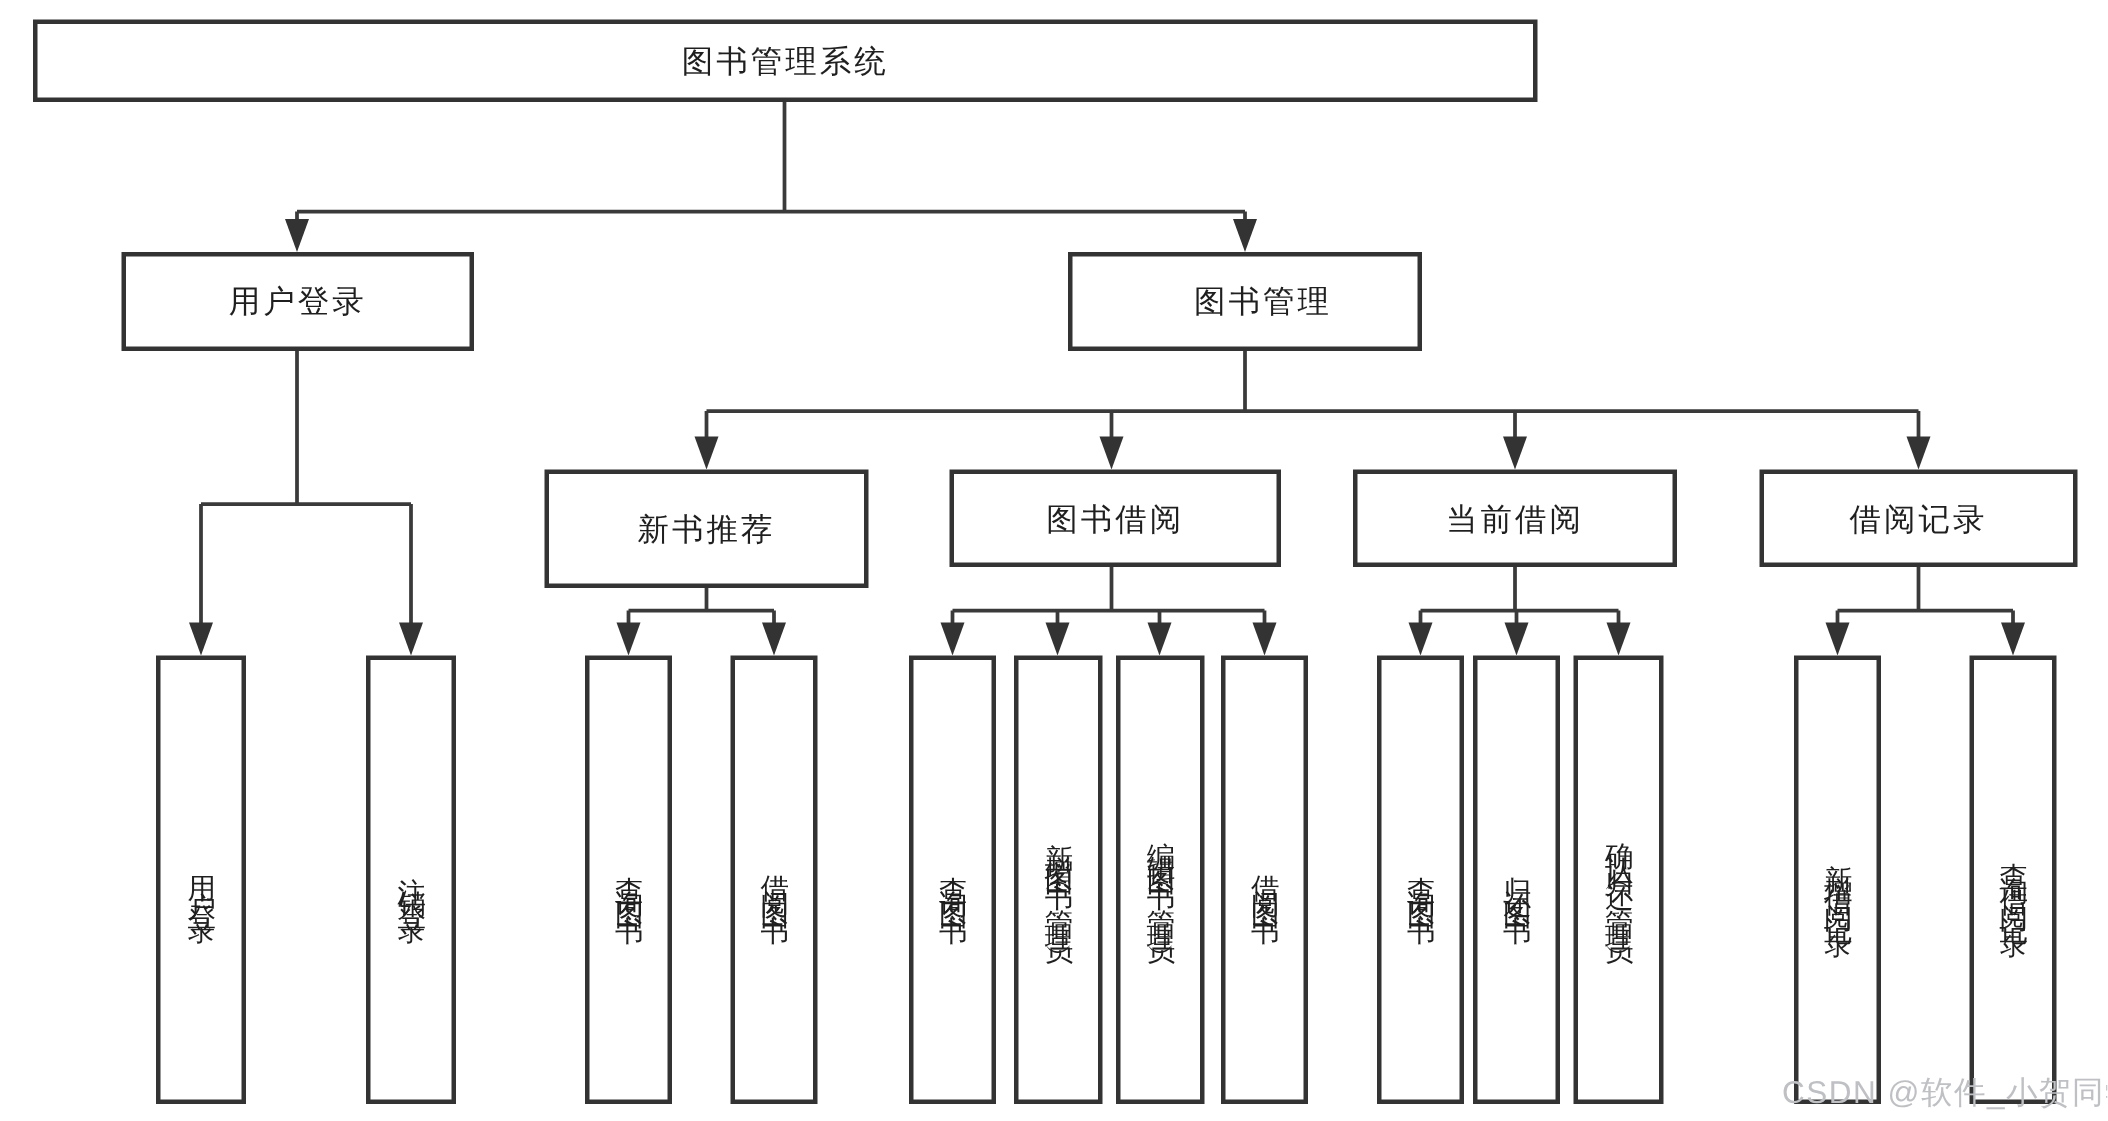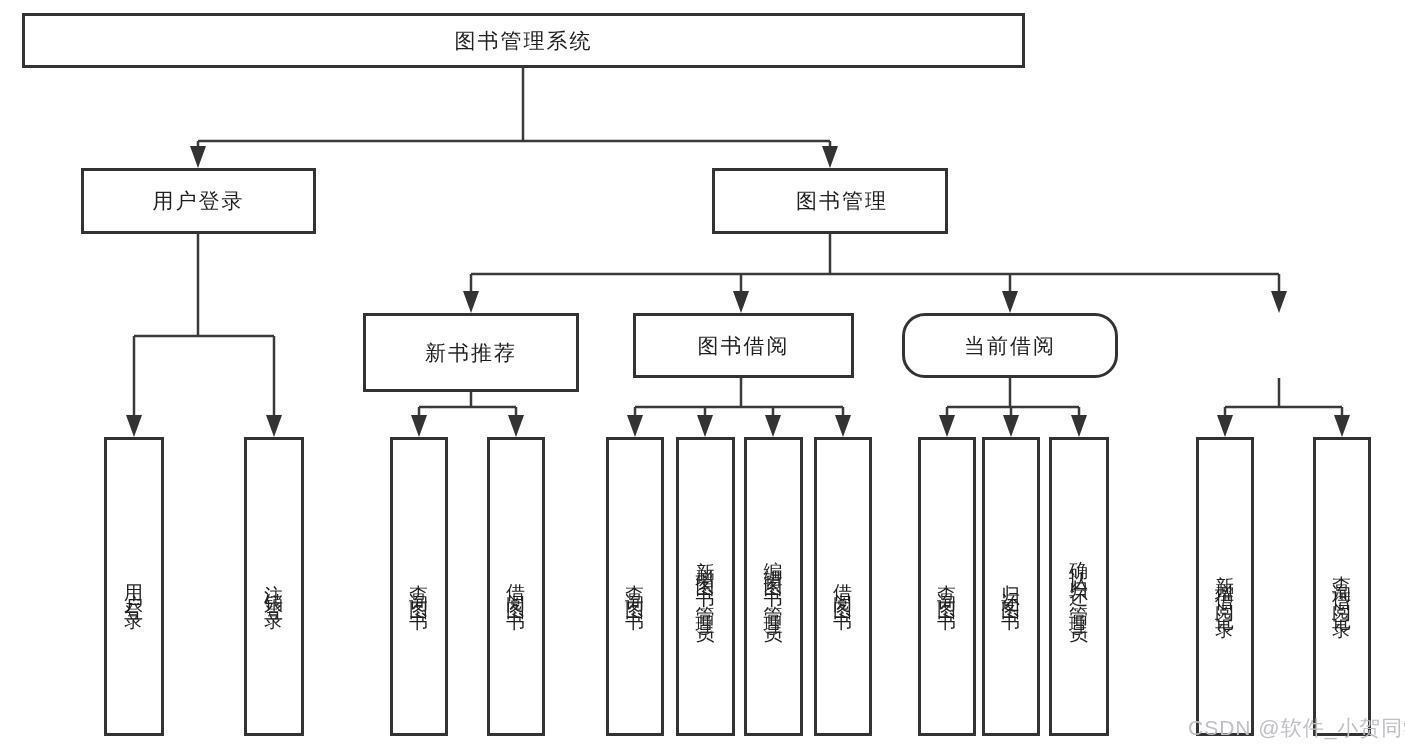--- a/index.html
+++ b/index.html
@@ -19,21 +19,21 @@
     font-size:19px;line-height:1;letter-spacing:9px;color:#1f1f1f;white-space:nowrap;
   }
   
   .n-root{left:22px;top:13px;width:1003px;height:55px;}
   
   .n-l2a{left:81px;top:168px;width:235px;height:66px;}
   .n-l2b{left:712px;top:168px;width:236px;height:66px;padding-left:24px;}
   
   .n-g1{left:363px;top:313px;width:216px;height:79px;}
   .n-g2{left:633px;top:313px;width:221px;height:65px;}
-  .n-g3{left:902px;top:313px;width:216px;height:65px;border-radius:23px;}
+  .n-g3{left:902px;top:313px;width:216px;height:65px;}
   .n-g4{left:1173px;top:313px;width:212px;height:65px;}
   
   .leaf{top:437px;height:299px;}
   .n-a1{left:104px;width:60px;}
   .n-a2{left:244px;width:60px;}
   .n-b1{left:390px;width:58px;}
   .n-b2{left:487px;width:58px;}
   .n-c1{left:606px;width:58px;}
   .n-c2{left:676px;width:59px;}
   .n-c3{left:744px;width:59px;}
@@ -132,20 +132,23 @@
 
   <div class="node n-g1">
     <span class="node-label">新书推荐</span>
   </div>
   <div class="node n-g2">
     <span class="node-label">图书借阅</span>
   </div>
   <div class="node n-g3">
     <span class="node-label">当前借阅</span>
   </div>
+  <div class="node n-g4">
+    <span class="node-label">借阅记录</span>
+  </div>
 
   <div class="node leaf n-a1">
     <span class="leaf-label">用户登录</span>
   </div>
   <div class="node leaf n-a2">
     <span class="leaf-label">注销登录</span>
   </div>
 
   <div class="node leaf n-b1">
     <span class="leaf-label">查询图书</span>

